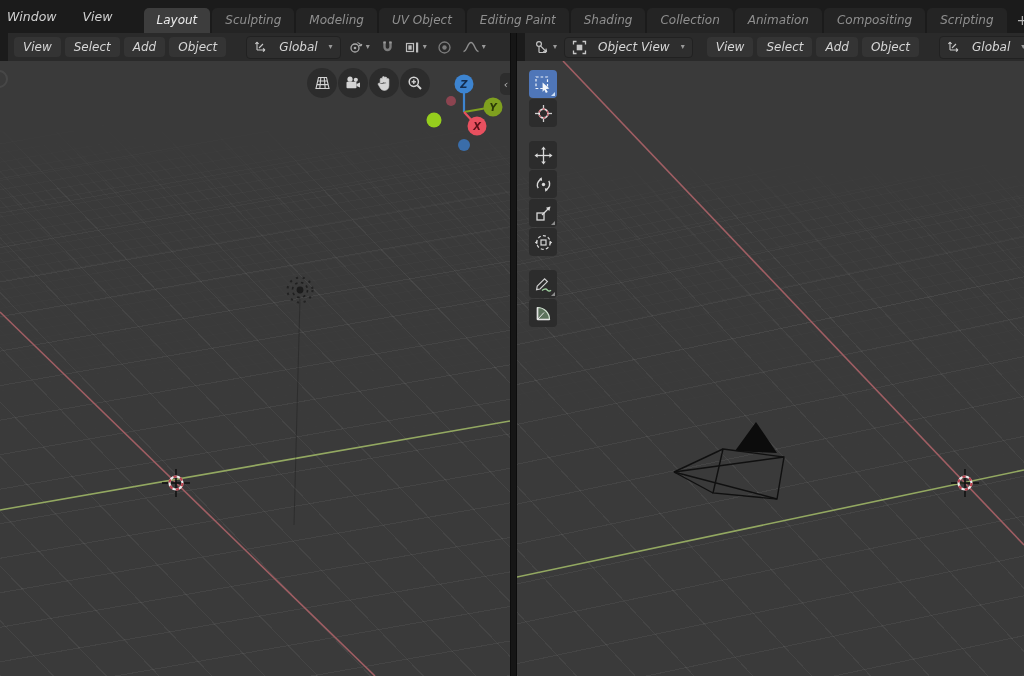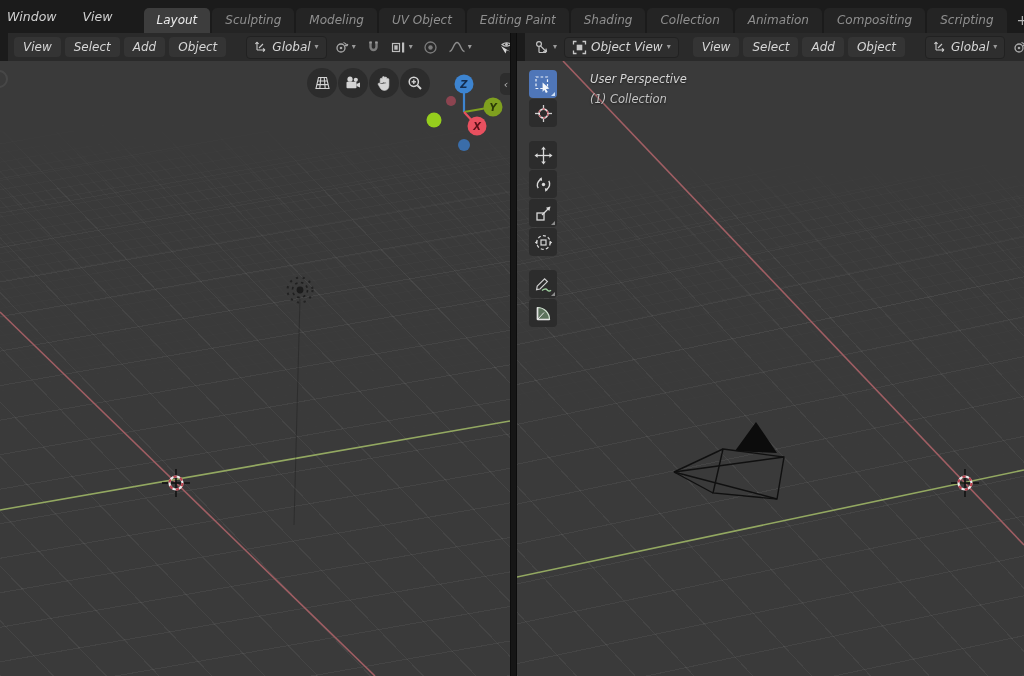--- a/index.html
+++ b/index.html
@@ -22,21 +22,21 @@
   
   .region { position:absolute; top:33px; bottom:0; }
   .vp-left  { left:0; width:510px; }
   .divider  { left:510px; width:7px; top:33px; bottom:0; position:absolute;
     background:#161616; border-left:1px solid #0d0d0d; border-right:1px solid #0d0d0d; }
   .vp-right { left:517px; width:507px; }
 
   .vp-header { position:absolute; left:8px; right:0; top:0; height:28px; background:#2a2a2a;
     display:flex; align-items:center; padding:0 6px; gap:4px; overflow:hidden; white-space:nowrap; }
   .hmenu { color:#d6d6d6; font-size:12px; padding:3px 9px; border-radius:4px; background:#343434; }
-  .dd { display:flex; align-items:center; gap:4px; background:#2e2e2e; border:1px solid #212121;
+  .dd { display:flex; align-items:center; gap:11px; background:#2e2e2e; border:1px solid #212121;
     border-radius:4px; padding:2px 7px; color:#d6d6d6; font-size:12px; }
   .chev { font-size:8px; color:#9a9a9a; line-height:1; }
   .hicon-btn { display:flex; align-items:center; gap:2px; padding:2px 3px; border-radius:3px; }
   .hgap { width:12px; flex:0 0 auto; }
 
   
   .canvas { position:absolute; left:0; right:0; top:28px; bottom:0; background:#3a3a3a; overflow:hidden; }
   .grid, .grid-fine { position:absolute; inset:0; }
   .vp-left .grid { background-image:
       repeating-linear-gradient(350deg, rgba(255,255,255,.055) 0 1px, transparent 1px 34px),
@@ -387,20 +387,16 @@
         <div class="tool">
           <svg width="19" height="19" viewBox="0 0 19 19">
               <path d="M3.5 15.5 L3.5 3.5 A12 12 0 0 1 15.5 15.5 Z" fill="rgba(150,200,150,0.45)" stroke="#d2e2d2" stroke-width="1.2"></path>
               <line x1="3.5" y1="15.5" x2="3.5" y2="3.5" stroke="#e2e2e2" stroke-width="1.6"></line>
               <line x1="3.5" y1="15.5" x2="15.5" y2="15.5" stroke="#e2e2e2" stroke-width="1.6"></line>
               <line x1="3.5" y1="15.5" x2="10" y2="8.5" stroke="#e8e8e8" stroke-width="1"></line>
             </svg>
         </div>
       </div>
 
-      <div class="overlay">
-        <div>User Perspective</div>
-        <div class="line2">(1) Collection</div>
-      </div>
     </div>
   </div>
 
 </div>
 
 </body></html>

